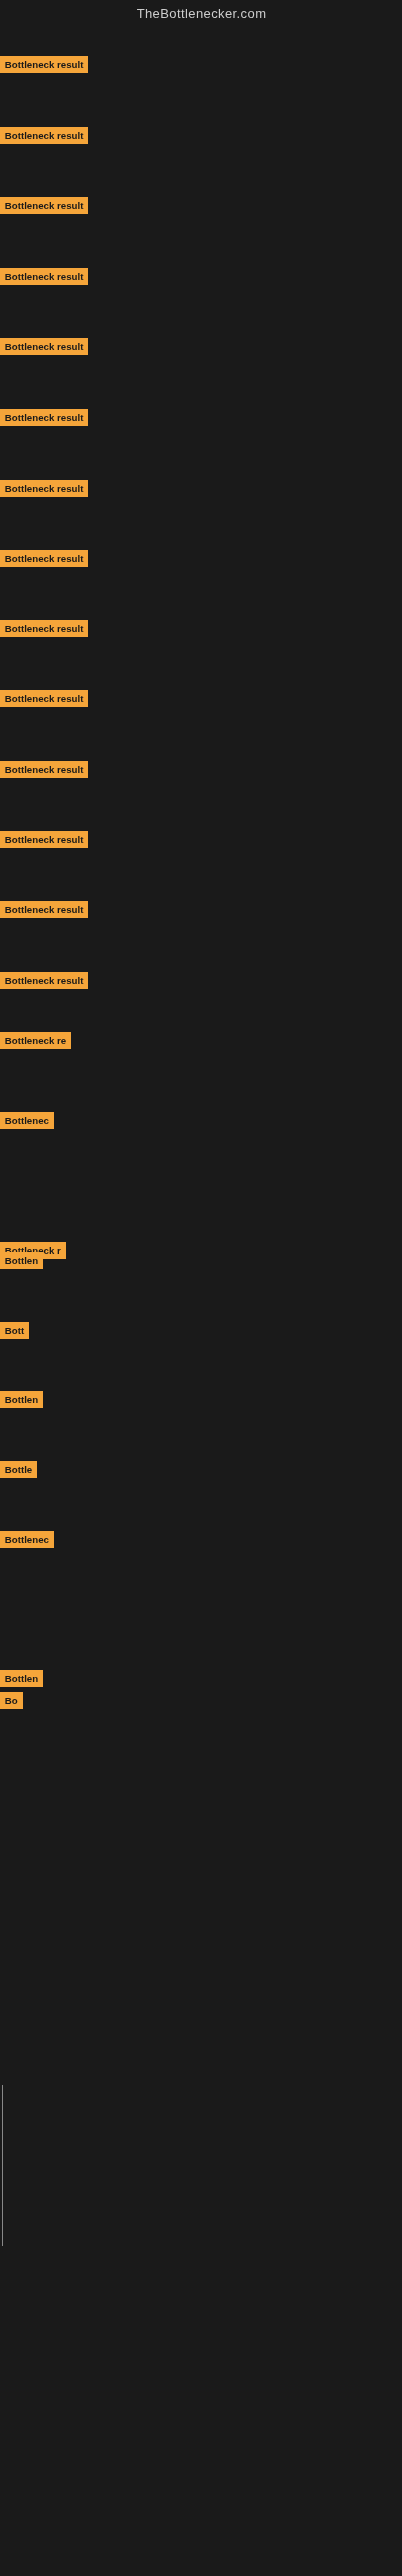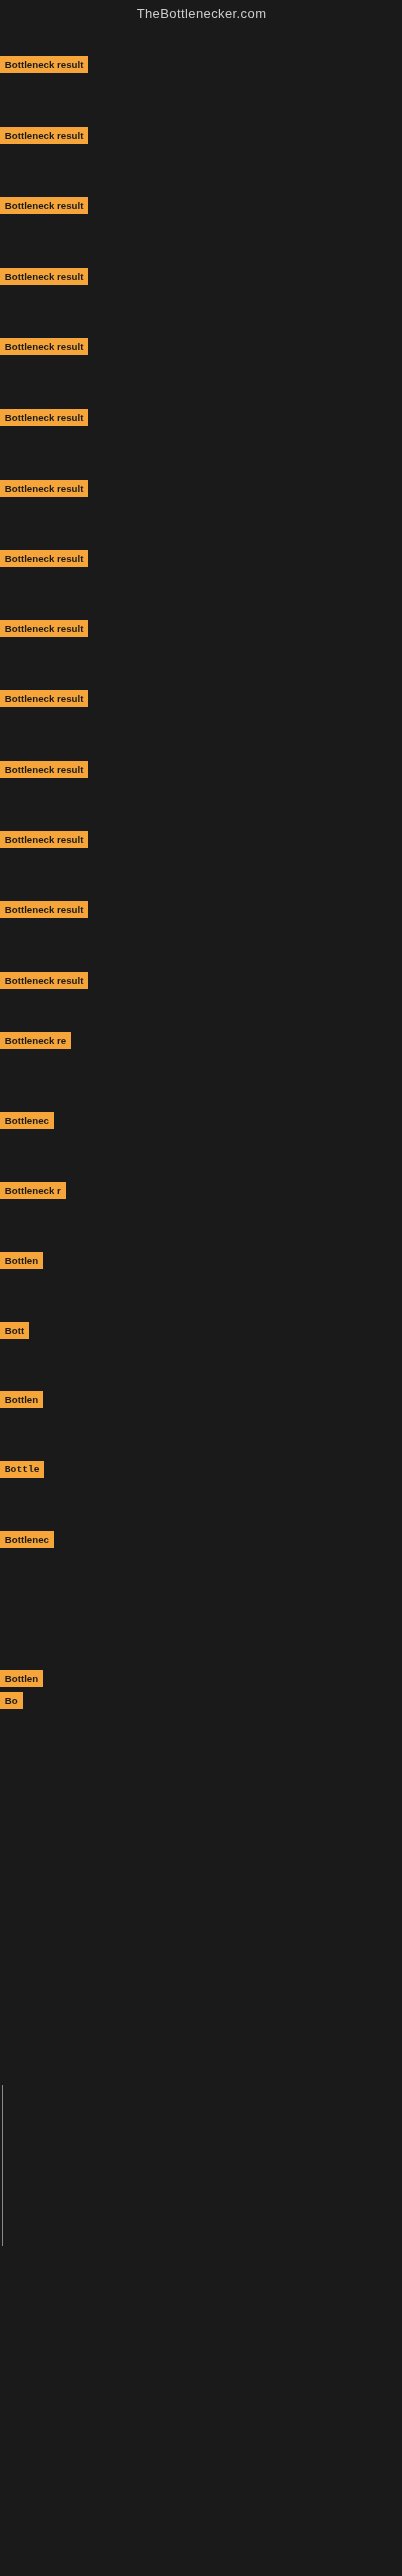--- a/index.html
+++ b/index.html
@@ -71,22 +71,22 @@
     <div class="bottleneck-item" style="top: 448px; max-width: 105px;">Bottleneck result</div>
     <div class="bottleneck-item" style="top: 518px; max-width: 105px;">Bottleneck result</div>
     <div class="bottleneck-item" style="top: 588px; max-width: 105px;">Bottleneck result</div>
     <div class="bottleneck-item" style="top: 658px; max-width: 105px;">Bottleneck result</div>
     <div class="bottleneck-item" style="top: 729px; max-width: 105px;">Bottleneck result</div>
     <div class="bottleneck-item" style="top: 799px; max-width: 105px;">Bottleneck result</div>
     <div class="bottleneck-item" style="top: 869px; max-width: 105px;">Bottleneck result</div>
     <div class="bottleneck-item" style="top: 940px; max-width: 105px;">Bottleneck result</div>
     <div class="bottleneck-item" style="top: 1000px; max-width: 81px;">Bottleneck re</div>
     <div class="bottleneck-item" style="top: 1080px; max-width: 63px;">Bottlenec</div>
-    <div class="bottleneck-item" style="top: 1150px; max-width: 72px;">Bottleneck r</div>
+    <div class="bottleneck-item" style="top: 1210px; max-width: 72px;">Bottleneck r</div>
     <div class="bottleneck-item" style="top: 1220px; max-width: 52px;">Bottlen</div>
     <div class="bottleneck-item" style="top: 1290px; max-width: 34px;">Bott</div>
     <div class="bottleneck-item" style="top: 1359px; max-width: 52px;">Bottlen</div>
-    <div class="bottleneck-item" style="top: 1429px; max-width: 44px; font-family: Liberation Mono, monospace;">Bottle</div>
+    <div class="bottleneck-item" style="top: 1429px; max-width: 44px;">Bottle</div>
     <div class="bottleneck-item" style="top: 1499px; max-width: 63px;">Bottlenec</div>
     <div class="bottleneck-item" style="top: 1660px; max-width: 22.5px;">Bo</div>
     <div class="bottleneck-item" style="top: 1638px; max-width: 48px;">Bottlen</div>
   </div>
 
 
 </body></html>

